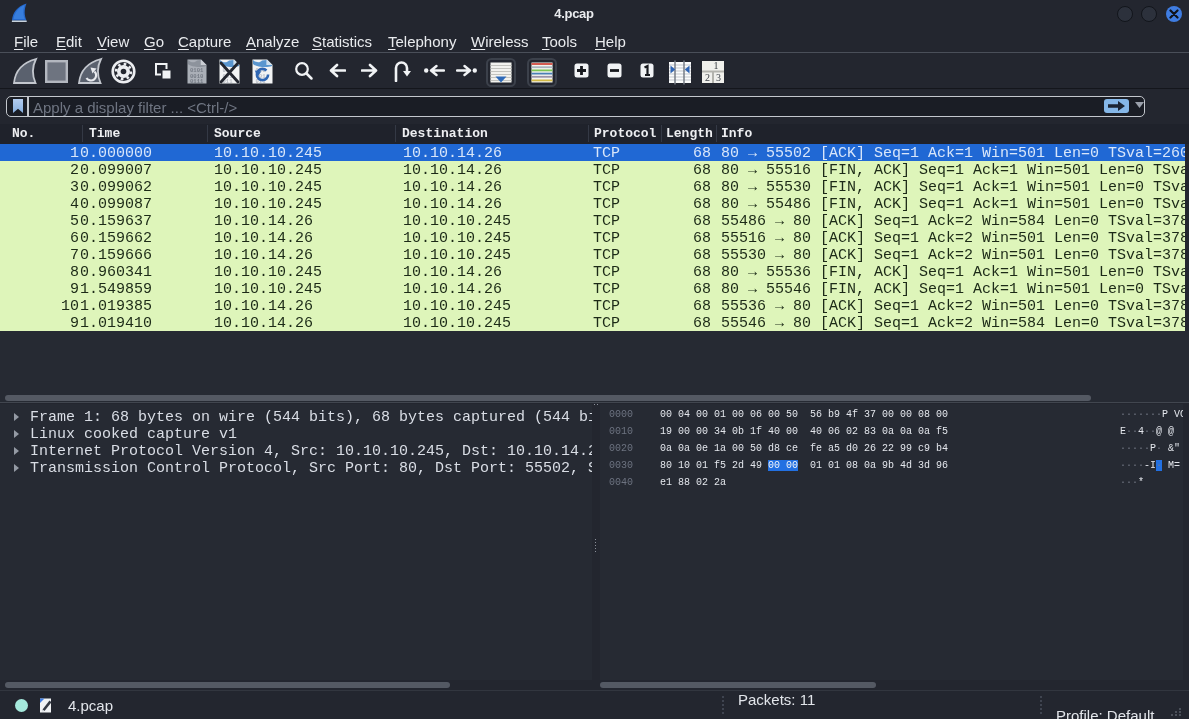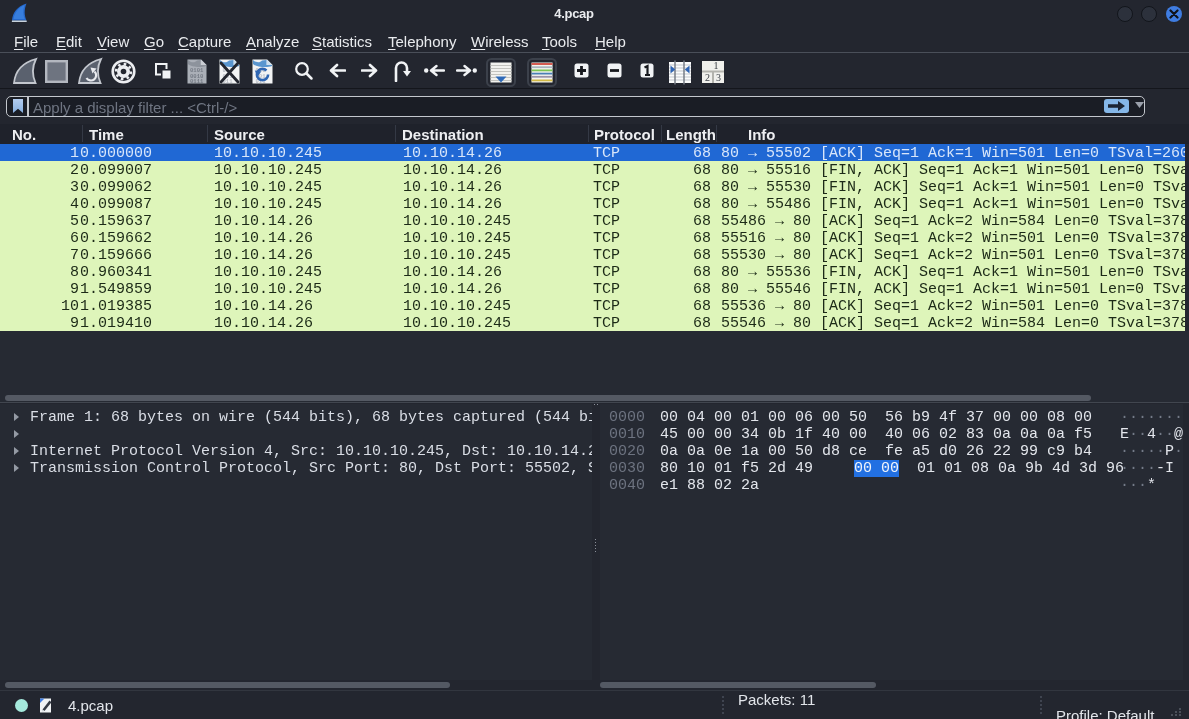--- a/index.html
+++ b/index.html
@@ -17,21 +17,21 @@
 .mi u{text-decoration:underline;text-underline-offset:2px;}
 
 #toolbar{left:0;top:52px;width:1189px;height:37px;background:#23262f;border-top:1px solid #4a4f59;border-bottom:1px solid #14161c;box-sizing:border-box;}
 #toolbar svg{position:absolute;}
 
 #filterbar{left:0;top:89px;width:1189px;height:34px;background:#23262f;}
 #finput{left:6px;top:7px;width:1139px;height:21px;background:#1a1d25;border:1.5px solid #c3c7cd;border-radius:5px;box-sizing:border-box;}
 #fph{left:33px;top:10px;color:#6f7582;font-size:15px;}
 #fapply{left:1104px;top:10px;width:25px;height:14px;background:#85b7e8;border-radius:3px;}
 
-#header{left:0;top:124px;width:1189px;height:20px;background:#1f222b;color:#edeef1;font-size:15px;font-weight:bold;}
+#header{left:0;top:124px;width:1189px;height:20px;background:#1f222b;color:#edeef1;font-size:13px;font-weight:bold;font-family:Liberation Mono, monospace;}
 .hc{position:absolute;top:2px;}
 .hsep{position:absolute;top:1px;width:1px;height:17px;background:#343945;}
 #rows{left:0;top:144px;width:1189px;font-family:"Liberation Mono",monospace;font-size:15px;}
 .row{position:absolute;width:1185px;height:17px;background:#def5ba;color:#1c2a17;white-space:pre;overflow:hidden;}
 .row span{position:absolute;top:1px;}
 .row .no{text-align:right;left:0px;width:79px;}
 .row .tm{left:80px;}
 .row .src{left:214px;}
 .row .dst{left:403px;}
 .row .prt{left:593px;}
@@ -42,26 +42,26 @@
 
 .hsb{height:6px;border-radius:3px;background:#545963;}
 
 #sepline{left:0;top:402px;width:1189px;height:1px;background:#41464f;}
 
 #details{left:0;top:404px;width:592px;height:276px;background:#262a33;overflow:hidden;}
 #hexpane{left:600px;top:404px;width:583px;height:276px;background:#262a33;overflow:hidden;}
 .dline{position:absolute;left:0;width:592px;height:17px;color:#d9dde5;font-family:"Liberation Mono",monospace;font-size:15px;white-space:pre;}
 .dline i{font-style:normal;position:absolute;left:14px;top:5px;width:0;height:0;border-left:5px solid #949aa4;border-top:4px solid transparent;border-bottom:4px solid transparent;}
 .dline b{font-weight:normal;position:absolute;left:30px;top:1px;}
-.hxrow{position:absolute;left:0;width:583px;height:17px;font-family:"Liberation Mono",monospace;font-size:15px;white-space:pre;}
+.hxrow{position:absolute;left:0;width:583px;height:17px;font-family:"Liberation Mono",monospace;font-size:10px;white-space:pre;}
 .hxrow .off{position:absolute;left:9px;top:1px;color:#6d7380;}
 .hxrow .hx{position:absolute;left:60px;top:1px;color:#e3e6ec;}
 .hxrow .asc{position:absolute;left:520px;top:1px;color:#e3e6ec;}
 .asc i,.hx i{font-style:normal;color:#757b88;}
-.hl{background:#2270e2;color:#f0f4fa;margin-left:32px;}
+.hl{background:#2270e2;color:#f0f4fa;}
 
 #statusbar{left:0;top:690px;width:1189px;height:29px;background:#23262f;border-top:1px solid #32363f;box-sizing:border-box;color:#e2e5ea;font-size:15px;}
 .vsep{position:absolute;top:5px;width:1px;height:18px;border-left:2px dotted #3f4450;}
 </style>
 </head>
 <body>
 <div class="abs" id="titlebar"></div>
 <svg class="abs" style="left:11px;top:3px" width="18" height="20" viewBox="0 0 18 20">
   <path d="M1 17.5 C1.5 10 6 3.5 15.5 0.5 C13 6.5 13.2 12.5 15.5 17.5 Z" fill="#2568cc"></path>
   <path d="M2.5 16 C3.5 10 7 5 13.5 2 C11.8 7 12 12.5 13.8 16 Z" fill="#3b82e0" opacity="0.85"></path>
@@ -264,21 +264,21 @@
       <path d="M7 0 V14 M0 7 H14" stroke="#eceef1" stroke-width="1.8"></path>
     </svg>
 </div>
 <div class="abs" id="header">
   <span class="hc" style="left:12px">No.</span>
   <span class="hc" style="left:89px">Time</span>
   <span class="hc" style="left:214px">Source</span>
   <span class="hc" style="left:402px">Destination</span>
   <span class="hc" style="left:594px">Protocol</span>
   <span class="hc" style="left:666px">Length</span>
-  <span class="hc" style="left:748px">Info</span>
+  <span class="hc" style="left:721px">Info</span>
   <span class="hsep" style="left:82px"></span>
   <span class="hsep" style="left:207px"></span>
   <span class="hsep" style="left:395px"></span>
   <span class="hsep" style="left:588px"></span>
   <span class="hsep" style="left:661px"></span>
   <span class="hsep" style="left:716px"></span>
 </div>
 <div class="abs" id="rows">
     <div class="row rsel" style="top:0px"><span class="no">1</span><span class="tm">0.000000</span><span class="src">10.10.10.245</span><span class="dst">10.10.14.26</span><span class="prt">TCP</span><span class="len">68</span><span class="inf">80 → 55502 [ACK] Seq=1 Ack=1 Win=501 Len=0 TSval=2609938907 TSecr=378354395</span></div>
     <div class="row" style="top:17px"><span class="no">2</span><span class="tm">0.099007</span><span class="src">10.10.10.245</span><span class="dst">10.10.14.26</span><span class="prt">TCP</span><span class="len">68</span><span class="inf">80 → 55516 [FIN, ACK] Seq=1 Ack=1 Win=501 Len=0 TSval=2609938907 TSecr=37</span></div>
@@ -292,27 +292,27 @@
     <div class="row" style="top:153px"><span class="no">10</span><span class="tm">1.019385</span><span class="src">10.10.14.26</span><span class="dst">10.10.10.245</span><span class="prt">TCP</span><span class="len">68</span><span class="inf">55536 → 80 [ACK] Seq=1 Ack=2 Win=501 Len=0 TSval=3783544815 TSecr=260993</span></div>
     <div class="row" style="top:170px"><span class="no">9</span><span class="tm">1.019410</span><span class="src">10.10.14.26</span><span class="dst">10.10.10.245</span><span class="prt">TCP</span><span class="len">68</span><span class="inf">55546 → 80 [ACK] Seq=1 Ack=2 Win=584 Len=0 TSval=3783544815 TSecr=260993</span></div>
   </div>
 <div class="abs" id="listempty"></div>
 <div class="abs hsb" style="left:5px;top:395px;width:1086px;"></div>
 <div class="abs" id="sepline"></div>
 <div class="abs" style="left:587px;top:403px;width:16px;height:3px;background-image:radial-gradient(circle,#8a8f99 35%,transparent 40%);background-size:3px 3px;"></div>
 <div class="abs" style="left:594px;top:538px;width:3px;height:16px;background-image:radial-gradient(circle,#8a8f99 35%,transparent 40%);background-size:3px 3px;"></div>
 <div class="abs" id="details">
     <div class="dline" style="top:4px"><i></i><b>Frame 1: 68 bytes on wire (544 bits), 68 bytes captured (544 bits)</b></div>
-    <div class="dline" style="top:21px"><i></i></div>
+    <div class="dline" style="top:21px"><i></i><b>Linux cooked capture v1</b></div>
     <div class="dline" style="top:38px"><i></i><b>Internet Protocol Version 4, Src: 10.10.10.245, Dst: 10.10.14.26</b></div>
     <div class="dline" style="top:55px"><i></i><b>Transmission Control Protocol, Src Port: 80, Dst Port: 55502, Seq: 1, Ack: 1, Len: 0</b></div>
   </div>
 <div class="abs" id="hexpane">
     <div class="hxrow" style="top:4px"><span class="off">0000</span><span class="hx">00 04 00 01 00 06 00 50  56 b9 4f 37 00 00 08 00</span><span class="asc"><i>·</i><i>·</i><i>·</i><i>·</i><i>·</i><i>·</i><i>·</i>P VO7</span></div>
-    <div class="hxrow" style="top:21px"><span class="off">0010</span><span class="hx">45 00 00 34 0b 1f 40 00  40 06 02 83 0a 0a 0a f5</span><span class="asc">E<i>·</i><i>·</i>4<i>·</i><i>·</i>@ @</span></div>
+    <div class="hxrow" style="top:21px"><span class="off">0010</span><span class="hx">19 00 00 34 0b 1f 40 00  40 06 02 83 0a 0a 0a f5</span><span class="asc">E<i>·</i><i>·</i>4<i>·</i><i>·</i>@ @</span></div>
     <div class="hxrow" style="top:38px"><span class="off">0020</span><span class="hx">0a 0a 0e 1a 00 50 d8 ce  fe a5 d0 26 22 99 c9 b4</span><span class="asc"><i>·</i><i>·</i><i>·</i><i>·</i><i>·</i>P<i>·</i> &amp;"</span></div>
     <div class="hxrow" style="top:55px"><span class="off">0030</span><span class="hx">80 10 01 f5 2d 49 <span class="hl">00 00</span>  01 01 08 0a 9b 4d 3d 96</span><span class="asc"><i>·</i><i>·</i><i>·</i><i>·</i>-I<span class="hl"><i>·</i></span> M=</span></div>
     <div class="hxrow" style="top:72px"><span class="off">0040</span><span class="hx">e1 88 02 2a</span><span class="asc"><i>·</i><i>·</i><i>·</i>*</span></div>
   </div>
 <div class="abs hsb" style="left:5px;top:682px;width:445px;"></div>
 <div class="abs hsb" style="left:600px;top:682px;width:276px;"></div>
 <div class="abs" id="statusbar">
   <div class="abs" style="left:15px;top:8px;width:13px;height:13px;border-radius:50%;background:#a5e9dc;"></div>
   <svg class="abs" style="left:39px;top:7px" width="14" height="15" viewBox="0 0 14 15">
     <rect x="1" y="0.5" width="11" height="14" fill="#f0f2f4"></rect>

